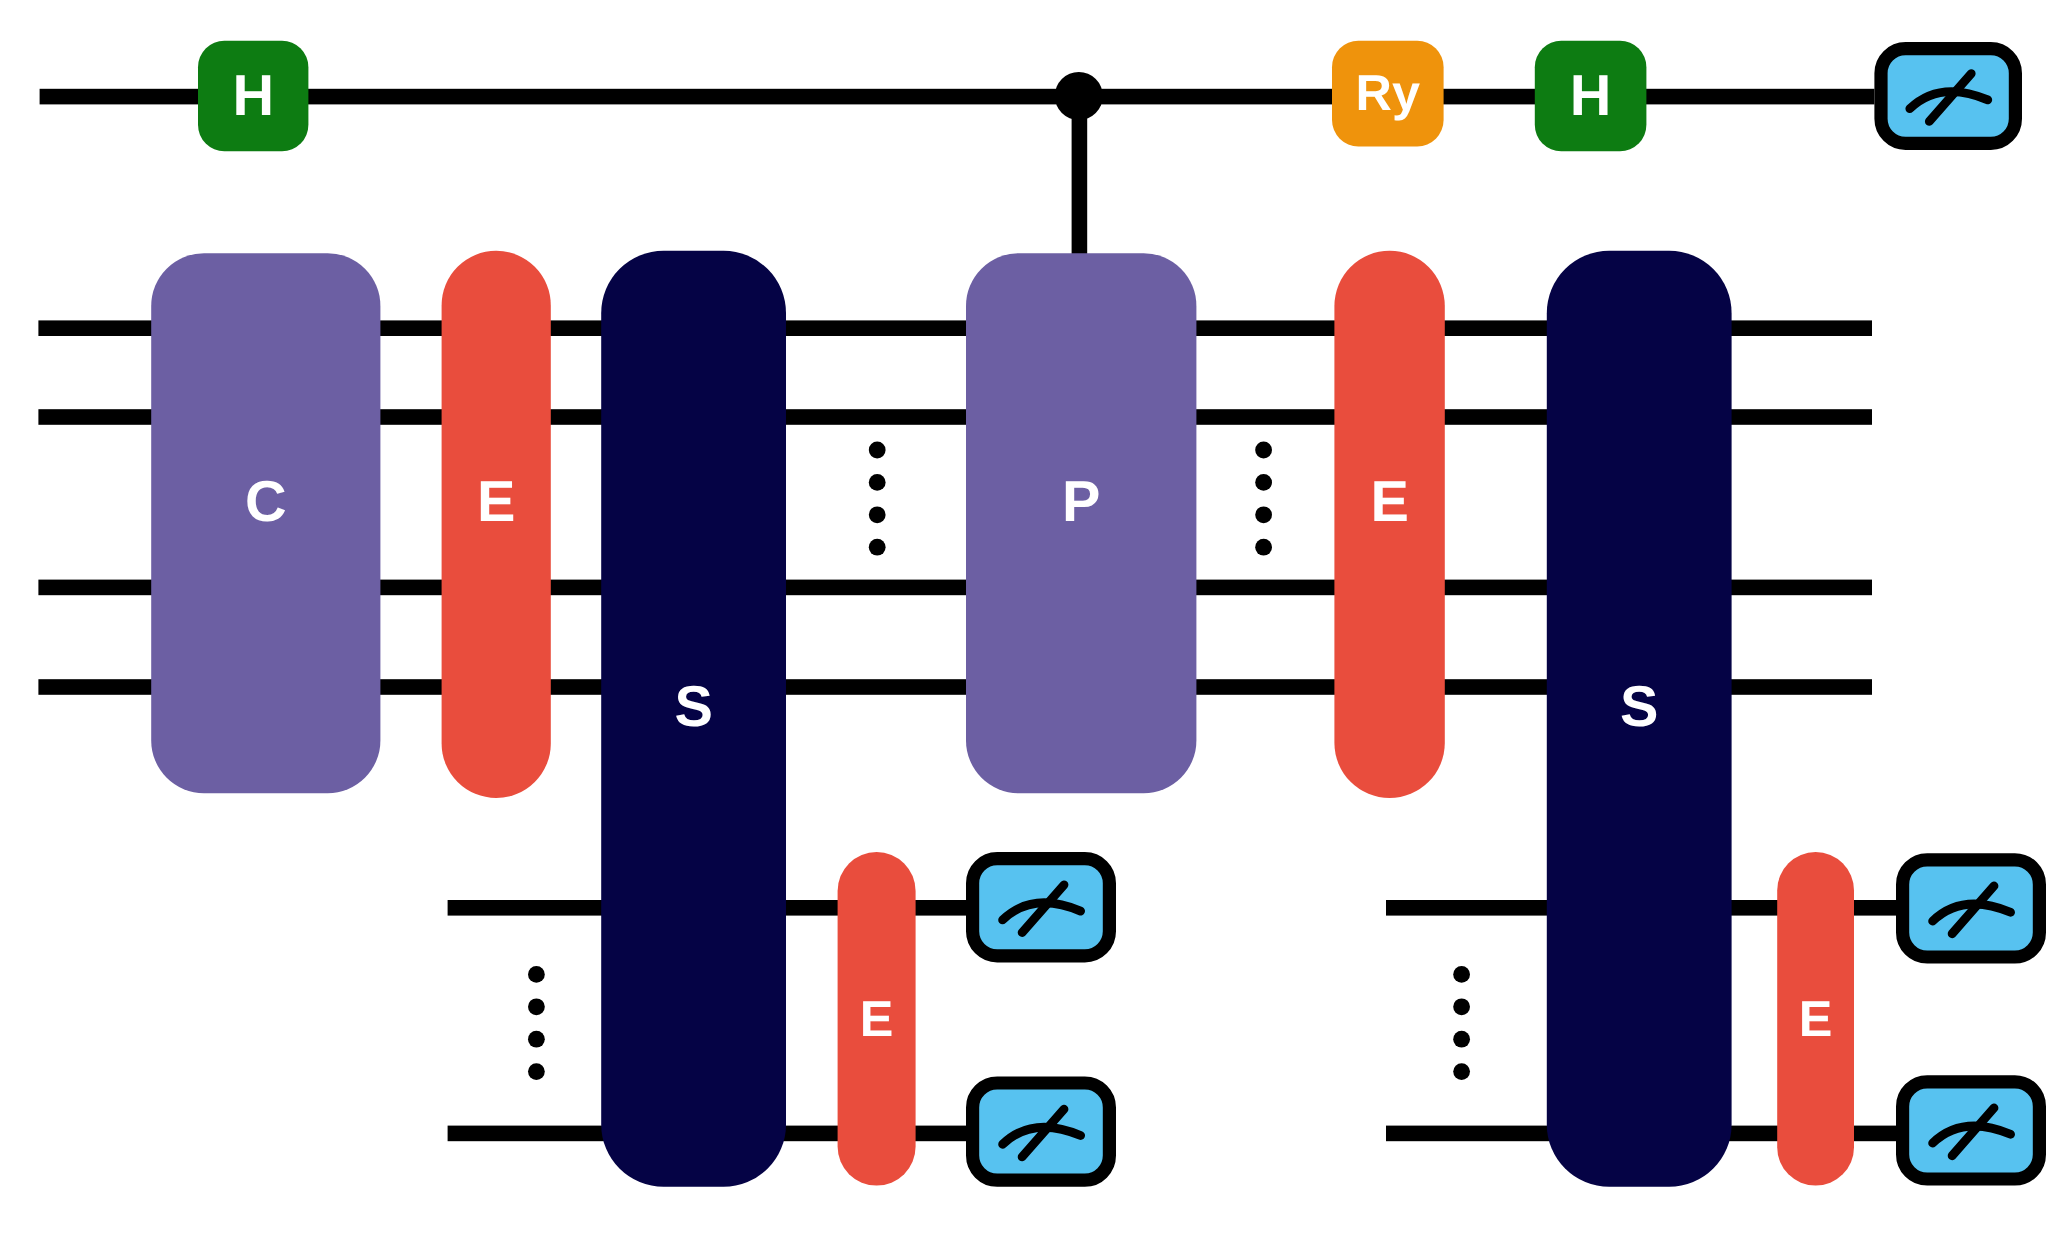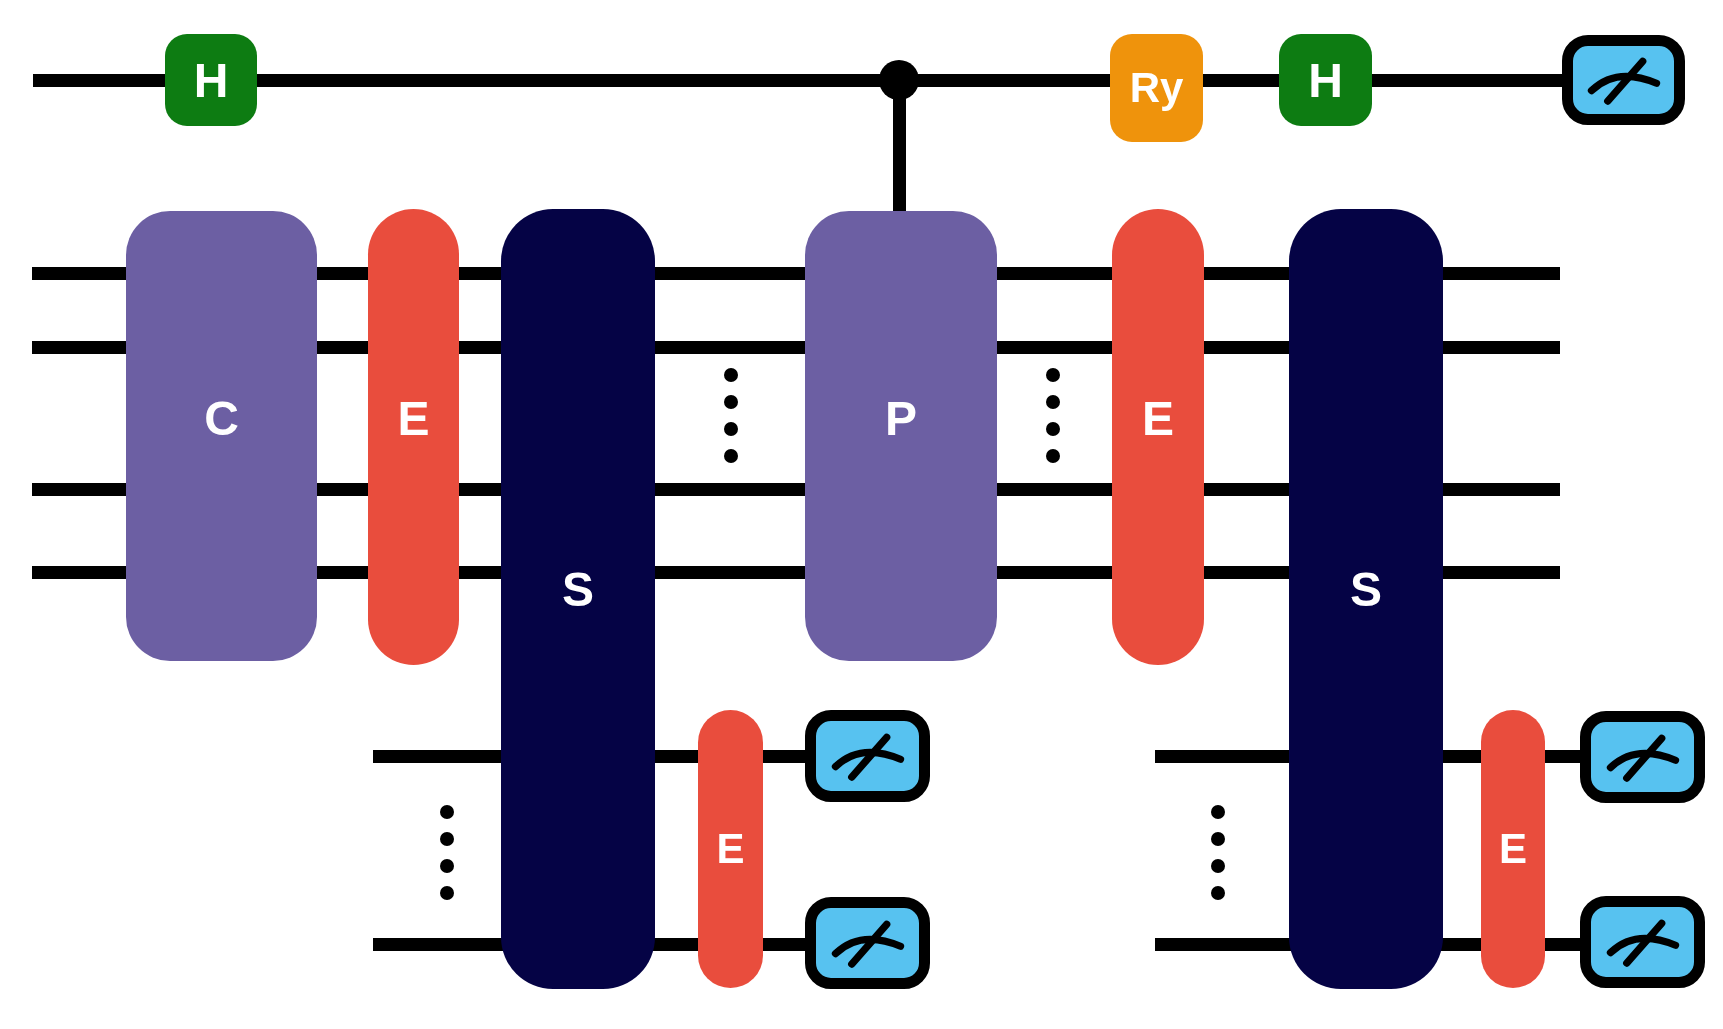--- a/index.html
+++ b/index.html
@@ -18,21 +18,21 @@
   #w-sl2 {left:373px; top:938px; width:437px;}
   #w-sr1 {left:1155px;top:750px; width:431px;}
   #w-sr2 {left:1155px;top:938px; width:431px;}
   
   .ctrl-line{position:absolute;left:893px;top:80px;width:13px;height:133px;background:#000;}
   .ctrl-dot{position:absolute;left:879px;top:60px;width:40px;height:40px;border-radius:50%;background:#000;}
   
   .gate{position:absolute;color:#fff;font-weight:700;}
   .sq{display:flex;align-items:center;justify-content:center;border-radius:22px;font-size:48px;}
   #g-h1{left:165px; top:34px;width:92px;height:92px;}
-  #g-ry{left:1110px;top:34px;width:93px;height:108px;font-size:42px;}
+  #g-ry{left:1110px;top:34px;width:93px;height:88px;font-size:42px;}
   #g-h2{left:1279px;top:34px;width:93px;height:92px;}
   .tall .glabel{position:absolute;left:0;width:100%;text-align:center;line-height:48px;font-size:48px;}
   #g-c {left:126px; top:211px;width:191px;height:450px;border-radius:44px;}
   #g-p {left:805px; top:211px;width:192px;height:450px;border-radius:44px;}
   #g-c .glabel,#g-p .glabel{top:184px;}
   #g-e1{left:368px; top:209px;width:91px;height:456px;border-radius:46px;}
   #g-e2{left:1112px;top:209px;width:92px;height:456px;border-radius:46px;}
   #g-e1 .glabel,#g-e2 .glabel{top:186px;}
   #g-s1{left:501px; top:209px;width:154px;height:780px;border-radius:52px;}
   #g-s2{left:1289px;top:209px;width:154px;height:780px;border-radius:52px;}

